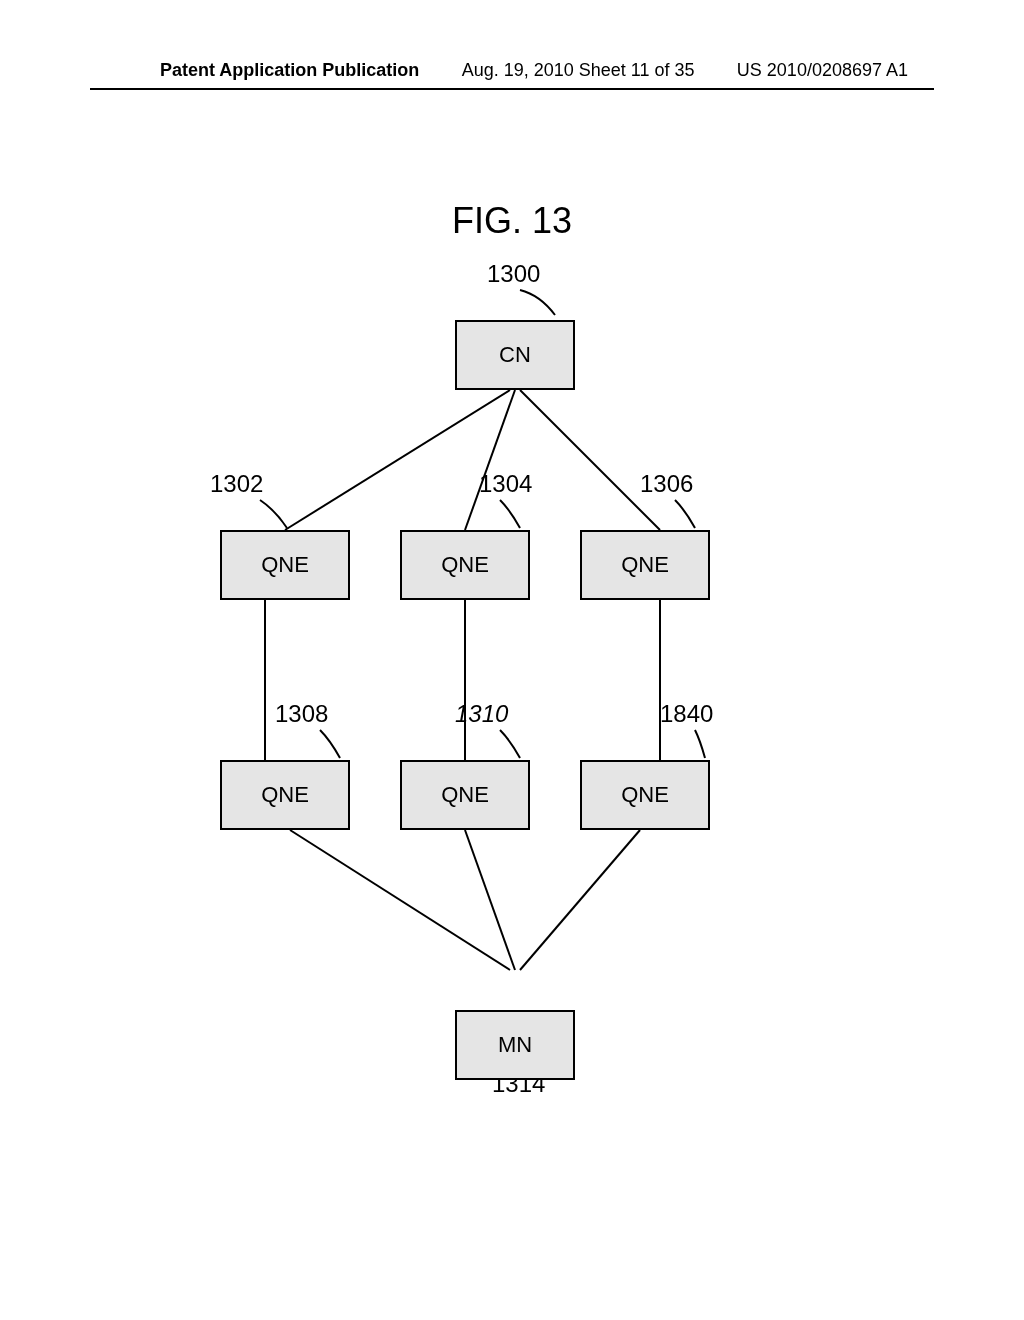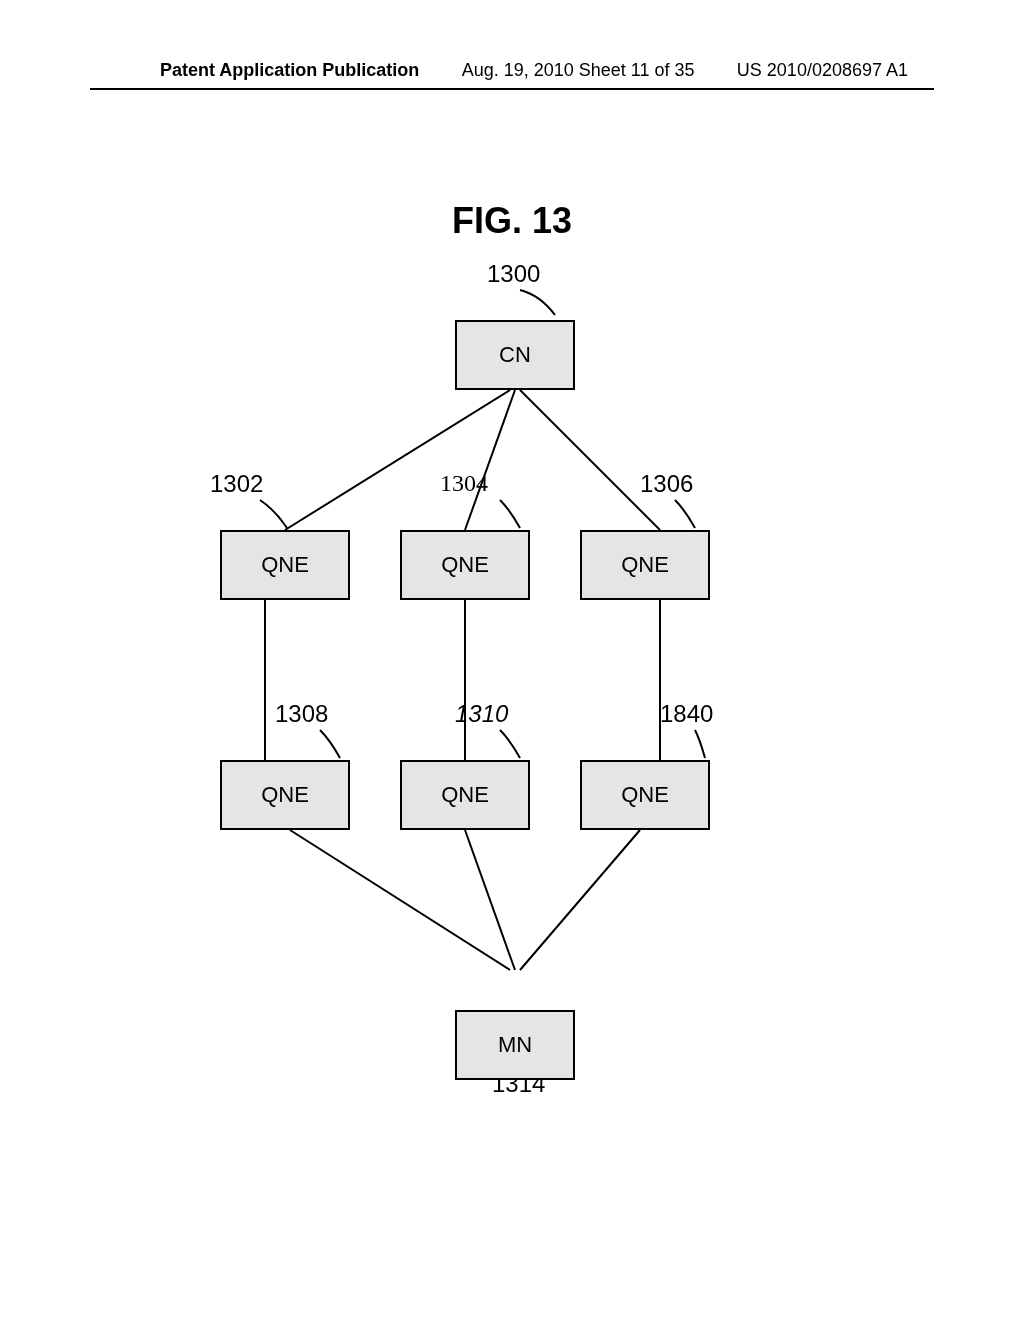--- a/index.html
+++ b/index.html
@@ -51,21 +51,21 @@
       background: #000;
     }
     
     .figure-title {
       position: absolute;
       top: 200px;
       left: 0;
       right: 0;
       text-align: center;
       font-size: 36px;
-      font-weight: bold;
+      font-weight: normal;
       color: #000;
     }
     
     .diagram-container {
       position: absolute;
       top: 270px;
       left: 0;
       right: 0;
       height: 800px;
     }
@@ -184,21 +184,21 @@
     <path d="M 500 230 Q 510 240 520 258" stroke="#000" stroke-width="2" fill="none"></path>
     <path d="M 675 230 Q 685 240 695 258" stroke="#000" stroke-width="2" fill="none"></path>
     <path d="M 320 460 Q 330 470 340 488" stroke="#000" stroke-width="2" fill="none"></path>
     <path d="M 500 460 Q 510 470 520 488" stroke="#000" stroke-width="2" fill="none"></path>
     <path d="M 695 460 Q 700 470 705 488" stroke="#000" stroke-width="2" fill="none"></path>
     <path d="M 505 798 Q 505 785 508 772" stroke="#000" stroke-width="2" fill="none"></path>
   </svg>
 
   <div class="reference-number" style="left:487px; top:-10px;text-align:center;">1300</div>
   <div class="reference-number" style="left:210px; top:200px;">1302</div>
-  <div class="reference-number" style="left:440px; top:200px;font-family:Liberation Serif, serif;">1304</div>
+  <div class="reference-number" style="left:479px; top:200px;">1304</div>
   <div class="reference-number" style="left:640px; top:200px;">1306</div>
   <div class="reference-number" style="left:275px; top:430px;">1308</div>
   <div class="reference-number" style="left:455px; top:430px;font-style:italic;">1310</div>
   <div class="reference-number" style="left:660px; top:430px;">1840</div>
   <div class="reference-number" style="left:492px; top:800px;">1314</div>
 
   <div class="node-box node-cn">
     <span>CN</span>
   </div>
 

